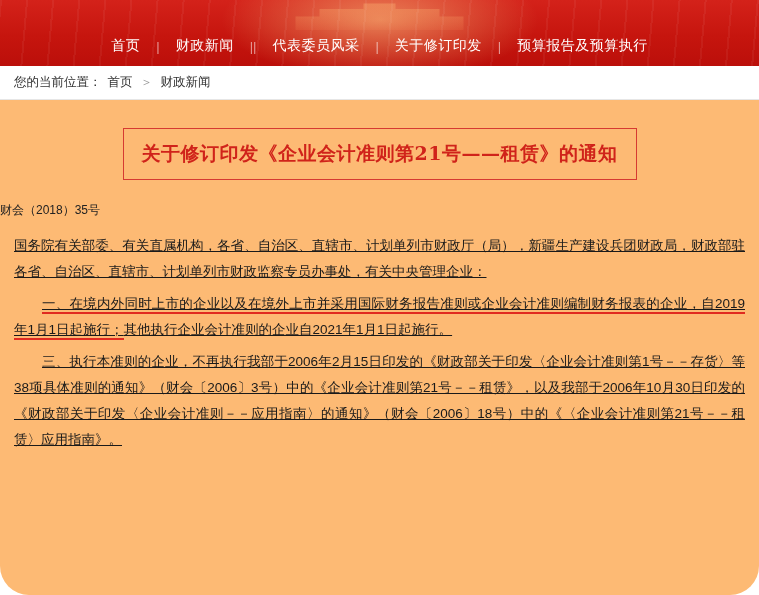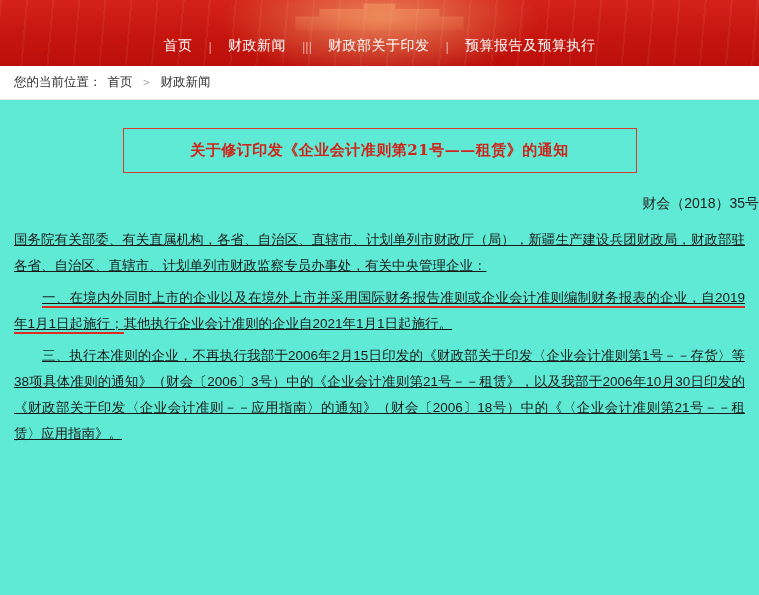--- a/index.html
+++ b/index.html
@@ -7,21 +7,22 @@
     margin: 0; padding: 0;
     width: 759px; height: 595px;
     background: #ffffff;
     font-family: "Liberation Sans", sans-serif;
     overflow: hidden;
   }
   .page {
     position: relative;
     width: 759px;
     height: 595px;
-    background: #5eead4;
+    background: #fdba74;
+    border-radius: 29px;
   }
 
   
   .banner {
     position: relative;
     height: 66px;
     background: linear-gradient(180deg, #d4221a 0%, #c6150e 55%, #bb0f0a 100%);
     overflow: hidden;
   }
   .banner .glow {
@@ -93,29 +94,29 @@
   
   .title-box {
     margin: 28px auto 0;
     width: 514px;
     border: 1px solid #d63a32;
     padding: 12px 10px;
     text-align: center;
   }
   .title-text {
     color: #d0231a;
-    font-size: 15px;
+    font-size: 19px;
     font-weight: bold;
     letter-spacing: .5px;
     font-family: "DejaVu Serif", "Liberation Serif", serif;
   }
   .docnum {
     margin-top: 22px;
-    text-align: right;
-    font-size: 14px;
+    text-align: left;
+    font-size: 12px;
     color: #222;
   }
 
   
   .body {
     padding: 14px 14px 0 14px;
     color: #1a1a1a;
     font-size: 13.5px;
     line-height: 26px;
     font-family: "Liberation Sans", sans-serif;
@@ -137,22 +138,23 @@
     <div class="glow"></div>
     <div class="gate"></div>
     <div class="rays"></div>
 
     <div class="nav">
       <span class="nav-item">首页</span>
       <span class="nav-sep">|</span>
       <span class="nav-item">财政新闻</span>
       <span class="nav-sep">|</span>
       <span class="nav-sep">|</span>
+      <span class="nav-item">代表委员风采</span>
       <span class="nav-sep">|</span>
-      <span class="nav-item">财政部关于印发</span>
+      <span class="nav-item">关于修订印发</span>
       <span class="nav-sep">|</span>
       <span class="nav-item">预算报告及预算执行</span>
     </div>
   </div>
 
   <div class="crumb-wrap">
     <span class="crumb-label">您的当前位置：</span>
     <span class="crumb-link">首页</span>
     <span class="crumb-arrow">＞</span>
     <span class="crumb-link">财政新闻</span>

